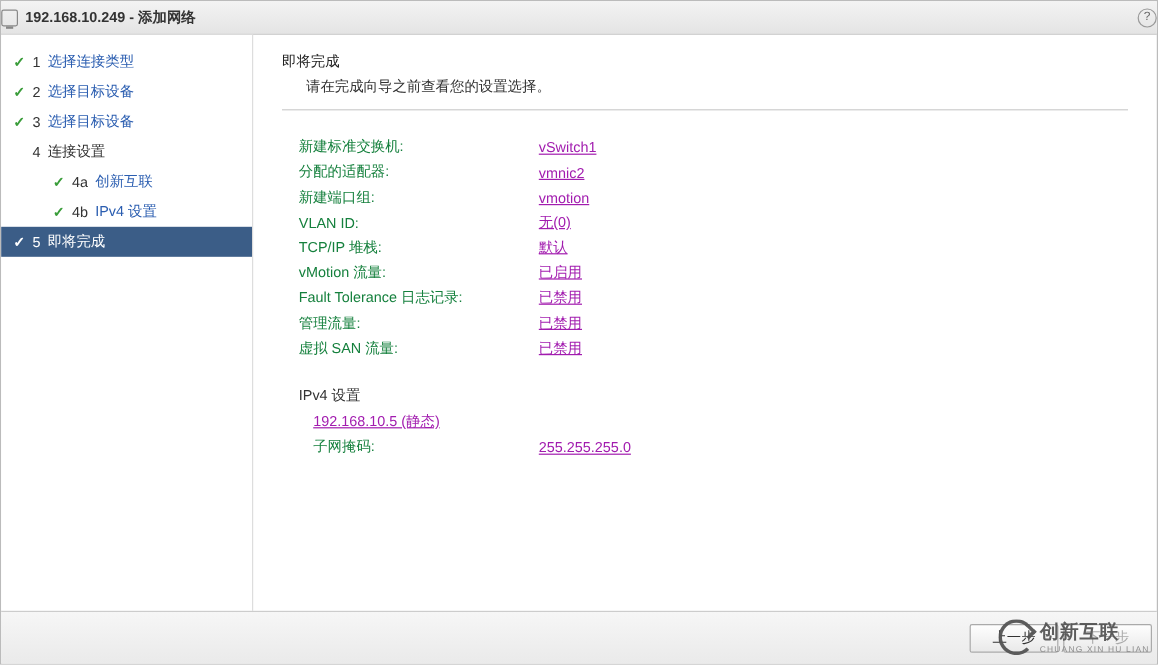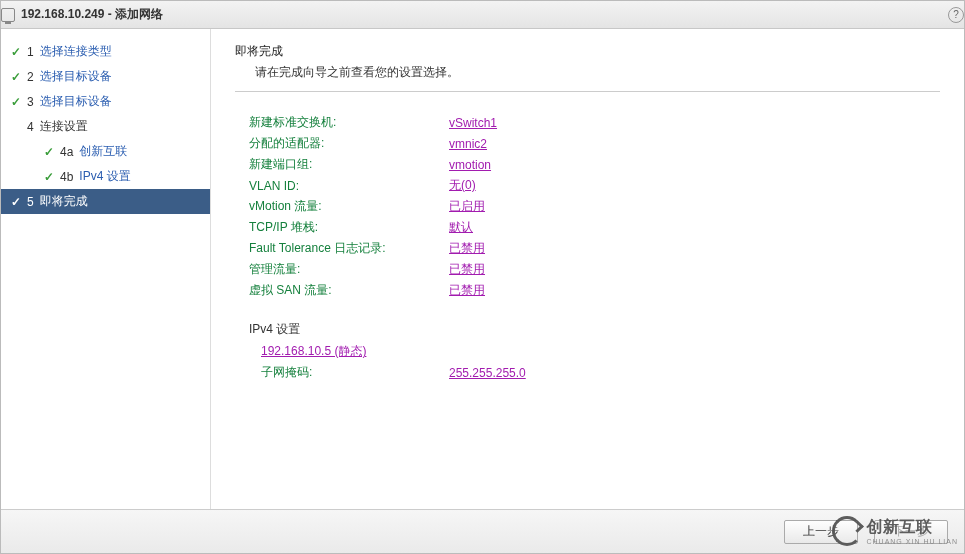--- a/index.html
+++ b/index.html
@@ -25,21 +25,21 @@
   .main { flex: 1; padding: 14px 24px 14px 24px; overflow: auto; }
   .main-heading { font-size: 12px; color: #222; margin-bottom: 4px; }
   .main-sub { font-size: 12px; color: #333; margin-bottom: 10px; margin-left: 20px; }
   .divider { border-top: 1px solid #ccc; margin-bottom: 20px; }
   .summary { padding-left: 14px; }
   .row { display: flex; height: 21px; align-items: center; }
   .row .label { width: 200px; color: #15803d; }
   .row .value { color: #a21caf; text-decoration: underline; }
   .section-head { margin-top: 16px; height: 24px; display: flex; align-items: center; color: #333; font-weight: normal; }
   .ipv4-rows { padding-left: 12px; }
-  .footer { height: 44px; border-top: 1px solid #ccc; background: linear-gradient(#f6f6f6,#eaeaea); display: flex; align-items: center; justify-content: flex-end; padding-right: 16px; gap: 16px; position: relative; }
+  .footer { height: 44px; border-top: 1px solid #ccc; background: linear-gradient(#f6f6f6,#eaeaea); display: flex; align-items: center; justify-content: flex-end; padding-right: 4px; gap: 4px; position: relative; }
   .btn { min-width: 74px; height: 24px; border: 1px solid #aaa; border-radius: 2px; background: linear-gradient(#fefefe,#e9e9e9); color: #333; font-size: 12px; cursor: pointer; padding: 0 10px; }
   .btn.disabled { color: #aaa; cursor: default; }
   .logo { position: absolute; right: 6px; bottom: 4px; height: 36px; display: flex; align-items: center; gap: 4px; opacity: 0.95; pointer-events: none; }
   .logo-c { width: 30px; height: 30px; border: 3px solid #555; border-radius: 50%; border-right-color: transparent; position: relative; }
   .logo-c::after { content:""; position:absolute; right:-3px; top:3px; width:6px; height:6px; border-top:3px solid #555; border-right:3px solid #555; transform: rotate(45deg);}
   .logo-text { font-size: 16px; color: #555; font-weight: bold; letter-spacing: 0.5px; }
   .logo-sub { font-size: 7px; color: #888; letter-spacing: 1px; display:block; line-height:8px; }
 </style>
 </head>
 <body>
@@ -105,26 +105,26 @@
         </div>
         <div class="row">
           <span class="label">新建端口组:</span>
           <span class="value">vmotion</span>
         </div>
         <div class="row">
           <span class="label">VLAN ID:</span>
           <span class="value">无(0)</span>
         </div>
         <div class="row">
+          <span class="label">TCP/IP 堆栈:</span>
+          <span class="value">默认</span>
+        </div>
+        <div class="row">
           <span class="label">vMotion 流量:</span>
           <span class="value">已启用</span>
-        </div>
-        <div class="row">
-          <span class="label">TCP/IP 堆栈:</span>
-          <span class="value">默认</span>
         </div>
         <div class="row">
           <span class="label">Fault Tolerance 日志记录:</span>
           <span class="value">已禁用</span>
         </div>
         <div class="row">
           <span class="label">管理流量:</span>
           <span class="value">已禁用</span>
         </div>
         <div class="row">

